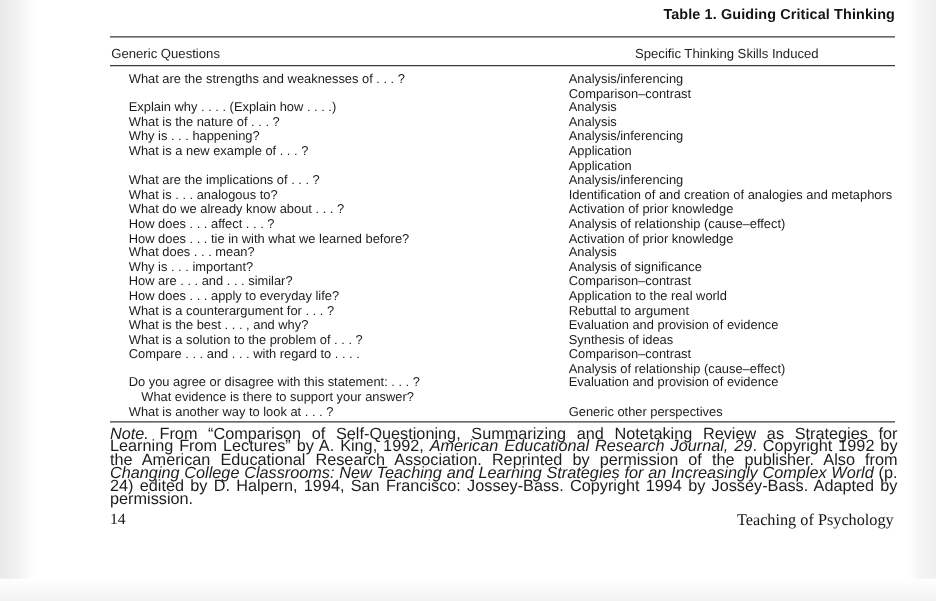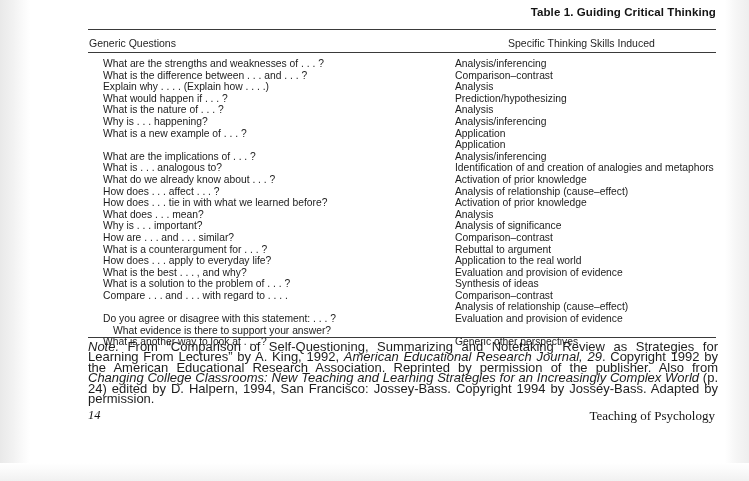--- a/index.html
+++ b/index.html
@@ -117,21 +117,21 @@
   }
   .note i { font-style: italic; }
 
   .footer {
     position: absolute;
     top: 408px;
     font-family: "Liberation Serif", serif;
     font-size: 12.5px;
     color: #141414;
   }
-  .footer-page  { left: 88px; font-style: italic; }
+  .footer-page  { left: 88px; }
   .footer-title { right: 34px; font-size: 13px; text-align: right; }
 </style>
 </head>
 <body>
 
 <div class="scan-edge-left"></div>
 <div class="scan-edge-right"></div>
 <div class="scan-edge-bottom"></div>
 
 <div class="page">
@@ -144,32 +144,27 @@
   <div class="col-head col-head-right">Specific Thinking Skills Induced</div>
 
   <div class="rule rule-header"></div>
 
   <div class="table-body" id="table-body">
       <div class="row">
         <div class="cell-q">What are the strengths and weaknesses of . . . ?</div>
         <div class="cell-s">Analysis/inferencing</div>
       </div>
       <div class="row">
-        <div class="cell-q">What is the difference between . . . and . . . ?</div>
         <div class="cell-s">Comparison–contrast</div>
       </div>
       <div class="row">
         <div class="cell-q">Explain why . . . . (Explain how . . . .)</div>
         <div class="cell-s">Analysis</div>
       </div>
       <div class="row">
-        <div class="cell-q">What would happen if . . . ?</div>
-        <div class="cell-s">Prediction/hypothesizing</div>
-      </div>
-      <div class="row">
         <div class="cell-q">What is the nature of . . . ?</div>
         <div class="cell-s">Analysis</div>
       </div>
       <div class="row">
         <div class="cell-q">Why is . . . happening?</div>
         <div class="cell-s">Analysis/inferencing</div>
       </div>
       <div class="row">
         <div class="cell-q">What is a new example of . . . ?</div>
         <div class="cell-s">Application</div>
@@ -203,26 +198,26 @@
       </div>
       <div class="row">
         <div class="cell-q">Why is . . . important?</div>
         <div class="cell-s">Analysis of significance</div>
       </div>
       <div class="row">
         <div class="cell-q">How are . . . and . . . similar?</div>
         <div class="cell-s">Comparison–contrast</div>
       </div>
       <div class="row">
+        <div class="cell-q">How does . . . apply to everyday life?</div>
+        <div class="cell-s">Application to the real world</div>
+      </div>
+      <div class="row">
         <div class="cell-q">What is a counterargument for . . . ?</div>
         <div class="cell-s">Rebuttal to argument</div>
-      </div>
-      <div class="row">
-        <div class="cell-q">How does . . . apply to everyday life?</div>
-        <div class="cell-s">Application to the real world</div>
       </div>
       <div class="row">
         <div class="cell-q">What is the best . . . , and why?</div>
         <div class="cell-s">Evaluation and provision of evidence</div>
       </div>
       <div class="row">
         <div class="cell-q">What is a solution to the problem of . . . ?</div>
         <div class="cell-s">Synthesis of ideas</div>
       </div>
       <div class="row">

